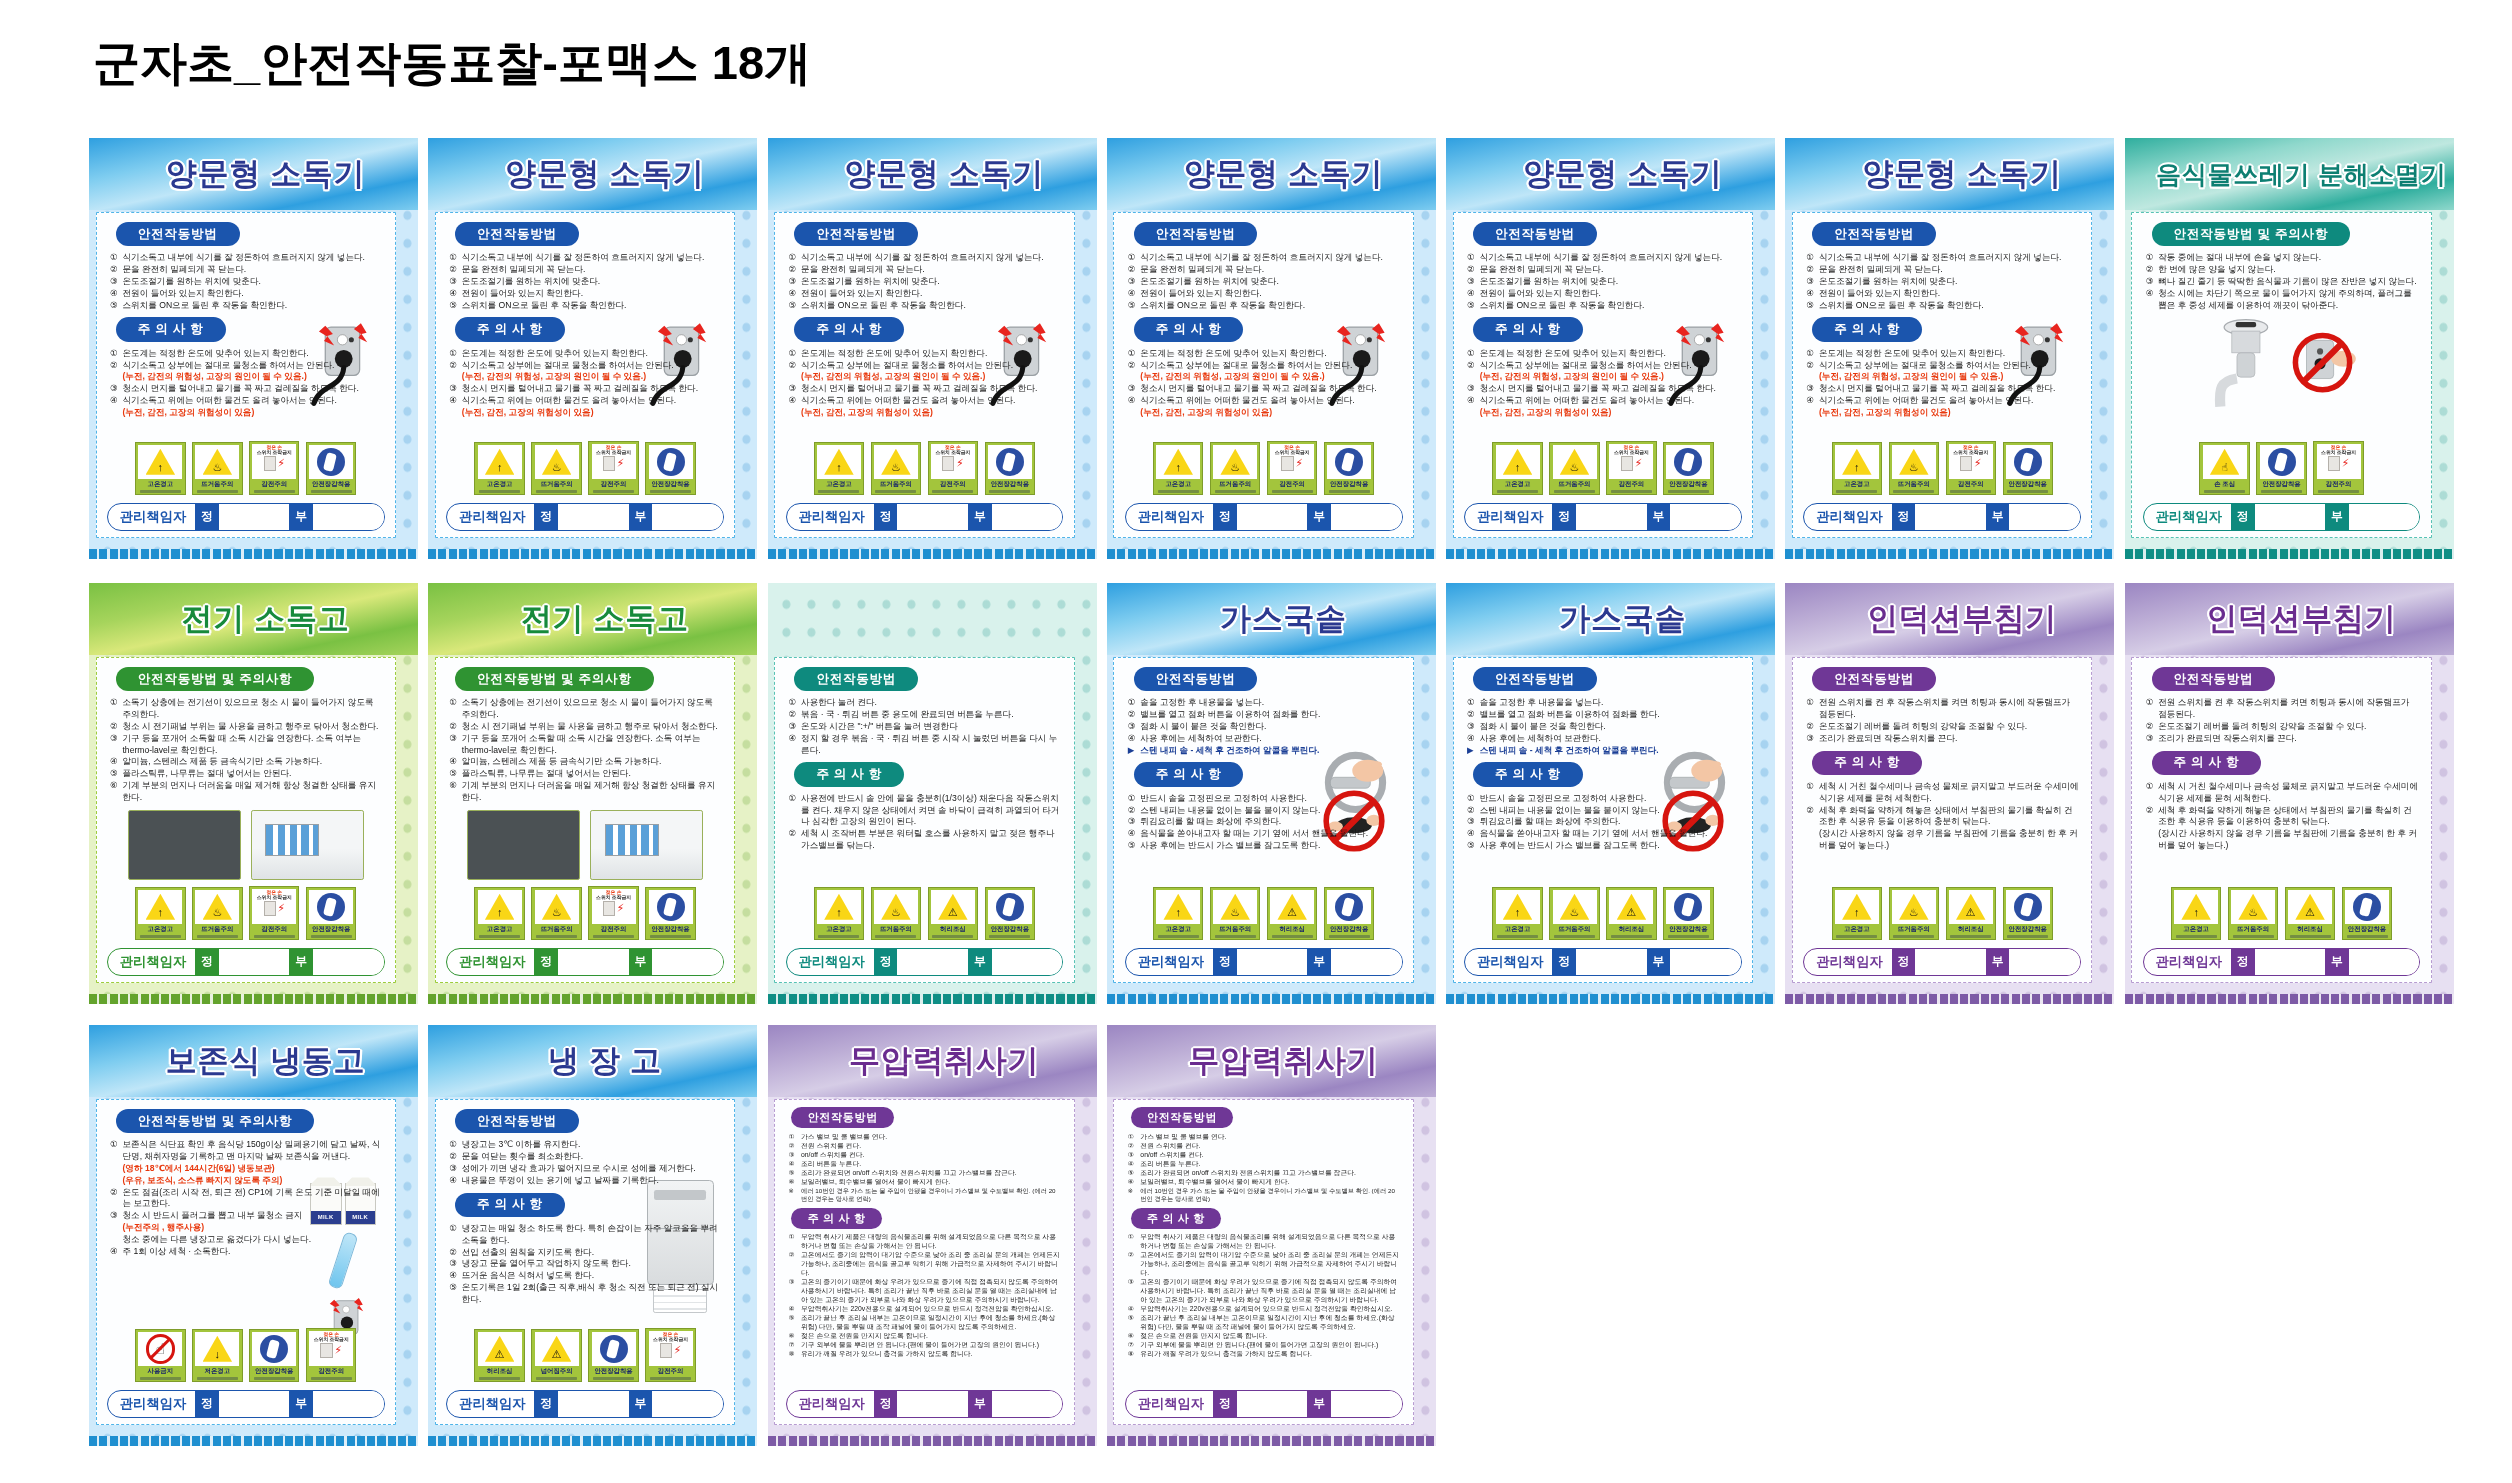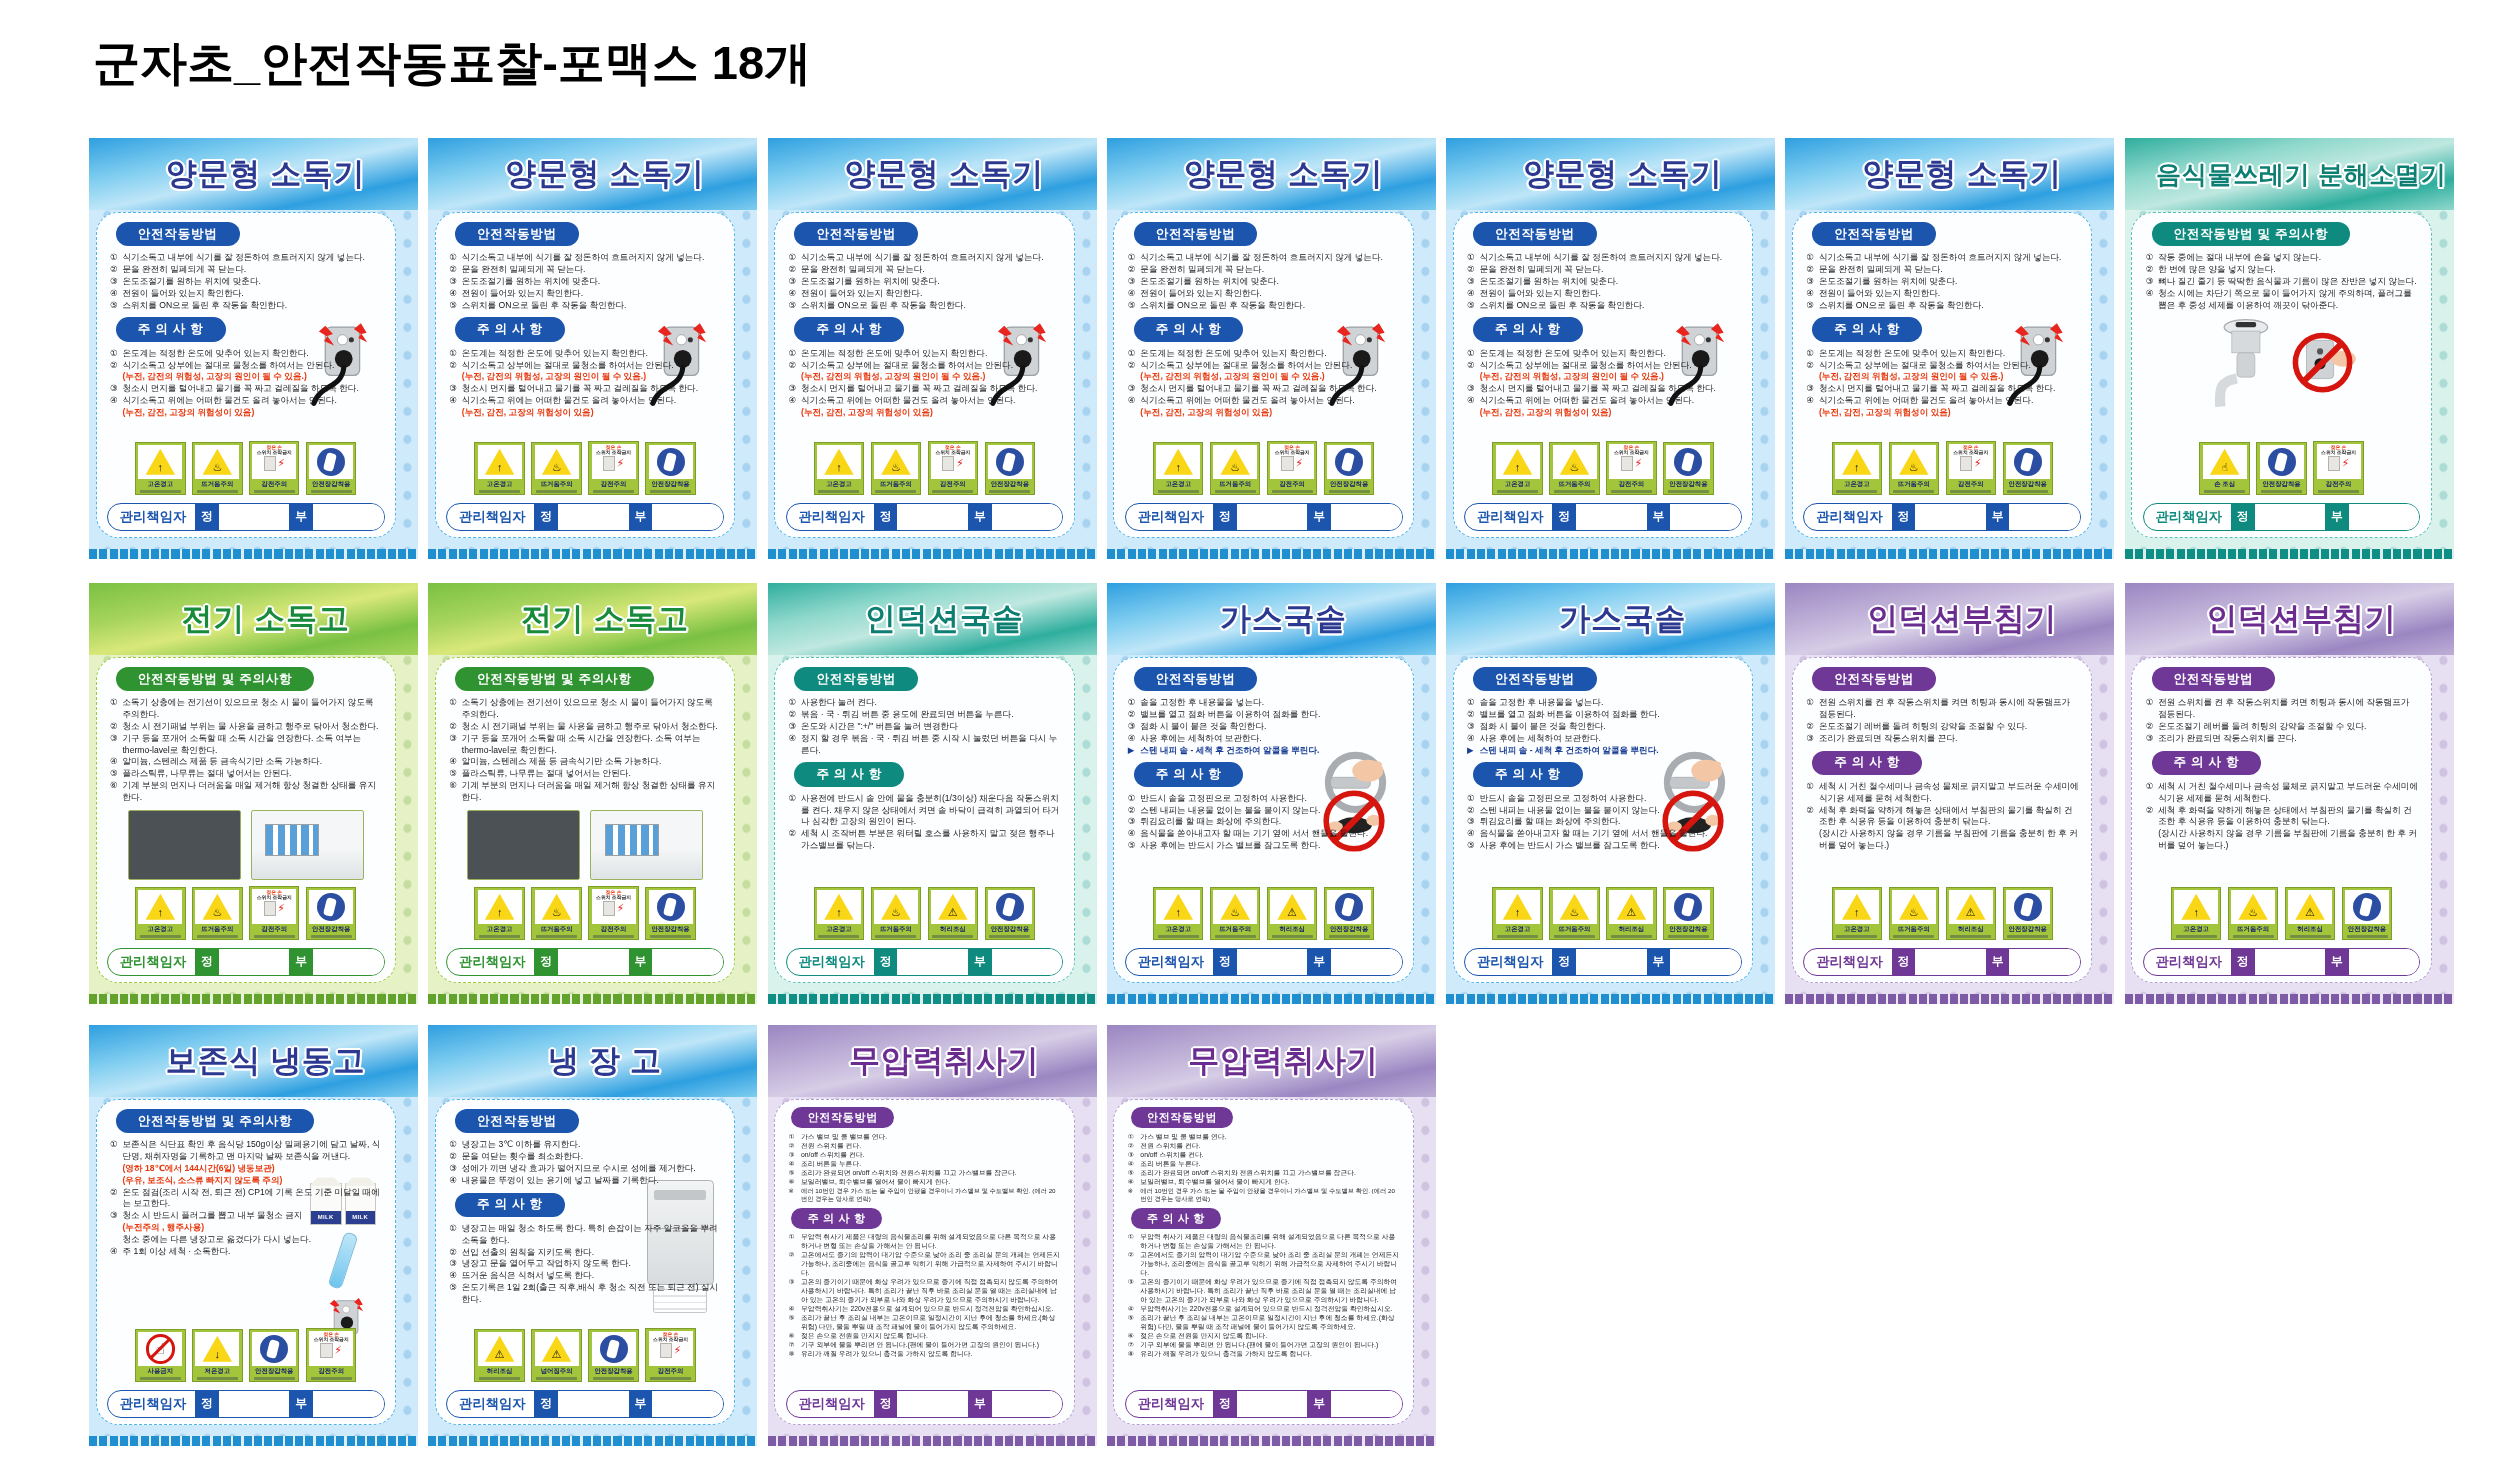--- a/index.html
+++ b/index.html
@@ -29,21 +29,21 @@
 
   .hdr{height:72px;display:flex;align-items:center;justify-content:center;position:relative;
     background-image:
       radial-gradient(150% 130% at -8% -60%, var(--h1) 34%, transparent 35%),
       radial-gradient(160% 140% at 108% 165%, var(--h1) 28%, transparent 29%),
       linear-gradient(168deg,var(--h2) 0%,var(--h3) 30%,var(--h1) 52%,var(--h2) 78%,var(--h3) 100%); padding-left: 24px;}
   .ttl{font-size:31px;font-weight:bold;color:var(--ttl);letter-spacing:0.7px;white-space:nowrap;
     text-shadow:-2.2px 0 #fff,2.2px 0 #fff,0 -2.2px #fff,0 2.2px #fff,-1.5px -1.5px #fff,1.5px 1.5px #fff,-1.5px 1.5px #fff,1.5px -1.5px #fff;}
 
   .pbody{position:absolute;left:6.6px;right:22px;top:74px;bottom:20.7px;background:#fdfeff;
-    border:1.5px dashed var(--mid);border-radius:22px;padding:5.9px 8.9px 5.9px 8.9px;
+    border:1.5px dashed var(--mid);border-radius:1px;padding:5.9px 8.9px 5.9px 8.9px;
     display:flex;flex-direction:column;}
   .pill{align-self:flex-start;margin:3px 0 4.4px 10.3px;background:linear-gradient(180deg,var(--dark),var(--dark));
     color:#fff;font-weight:bold;font-size:12.6px;letter-spacing:0.7px;padding:3.7px 22px;border-radius:13.3px;white-space:nowrap;}
   .items{margin:1.5px 0 3px 4.4px;font-size:8.6px;line-height:1.38;color:#151515;position:relative;z-index:2;}
   .card.small .items{font-size:6.8px;line-height:1.32;}
   .card.small .pill{font-size:11px;padding:3px 16.2px;margin:1.5px 0 3px 7.4px;}
   .item{display:flex;}
   .item .n{flex:none;width:12.6px;}
   .item .t{flex:1;padding-right:3px;}
   .item.red{color:#e8380d;font-weight:bold;}
@@ -1046,23 +1046,20 @@
           <div class="footer">
             <div class="man">관리책임자</div>
             <div class="tag">정</div>
             <div class="field"></div>
             <div class="tag">부</div>
             <div class="field"></div>
           </div>
         </div>
       </div>
       <div class="card t-teal">
-        <div class="hdr">
-          <div class="ttl">인덕션국솥</div>
-        </div>
         <div class="pbody">
           <div class="pill">안전작동방법</div>
           <div class="items">
             <div class="item">
               <span class="n">①</span>
               <span class="t">사용한다 눌러 켠다.</span>
             </div>
             <div class="item">
               <span class="n">②</span>
               <span class="t">볶음 · 국 · 튀김 버튼 중 용도에 완료되면 버튼을 누른다.</span>

